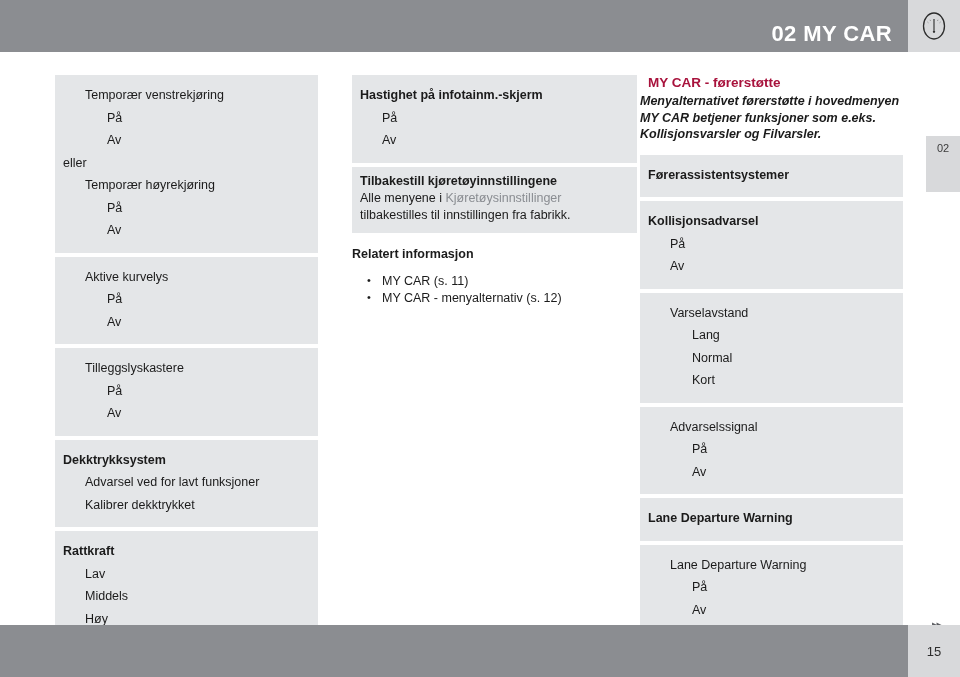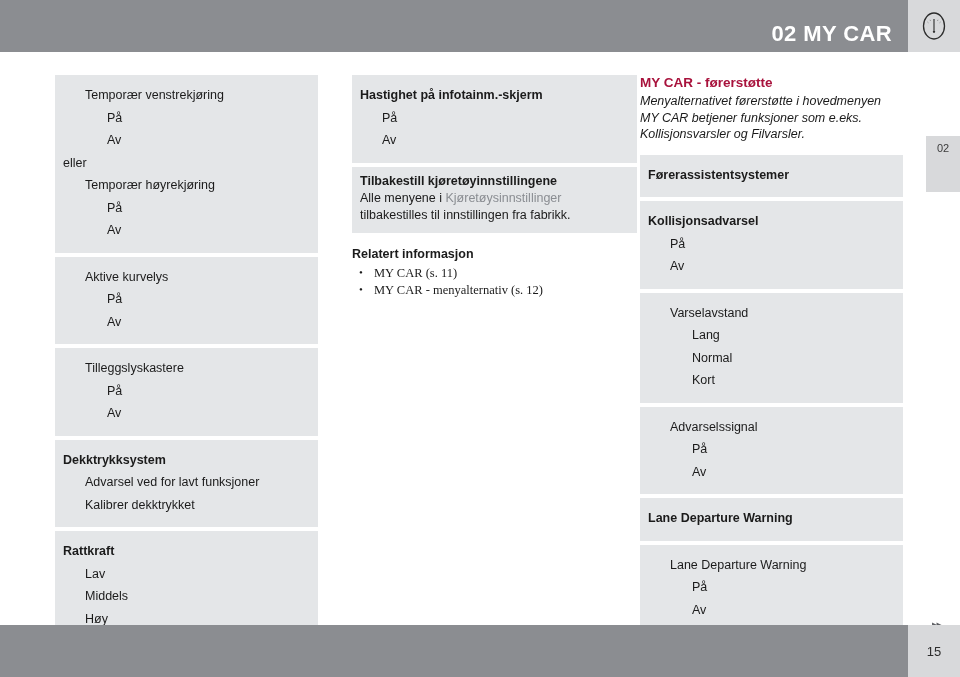--- a/index.html
+++ b/index.html
@@ -103,21 +103,21 @@
     margin: 0;
   }
   .para .ref { color: #8a8d92; }
 
   .section-head {
     font-size: 12.5px;
     font-weight: bold;
     color: #1b1b1b;
     margin: 0 0 2px 0;
   }
-  .bullets { margin: 4px; padding: 0; list-style: none; font-family: Liberation Serif, serif; }
+  .bullets { margin: 12px; padding: 0; list-style: none; }
   .bullets li {
     font-size: 12.5px;
     color: #1b1b1b;
     line-height: 17px;
     padding-left: 18px;
     position: relative;
   }
   .bullets li::before {
     content: "\2022";
     position: absolute;
@@ -125,28 +125,29 @@
     font-size: 11px;
     color: #1b1b1b;
   }
   .rel-block { margin-top: 14px; }
 
   
   .title-red {
     color: #a8123c;
     font-size: 13.5px;
     font-weight: bold;
-    margin: 0 0 3px 0;
+    margin: 0 0 3px 8px;
   }
   .intro-italic {
     font-style: italic;
     font-size: 12.5px;
     line-height: 16.5px;
     color: #1b1b1b;
     margin: 0 0 12px 0;
+    font-weight: bold;
   }
 
   
   .arrows {
     position: absolute;
     right: 19px; bottom: 46px;
     font-size: 11px;
     color: #5d5f63;
     letter-spacing: -1px;
   }

